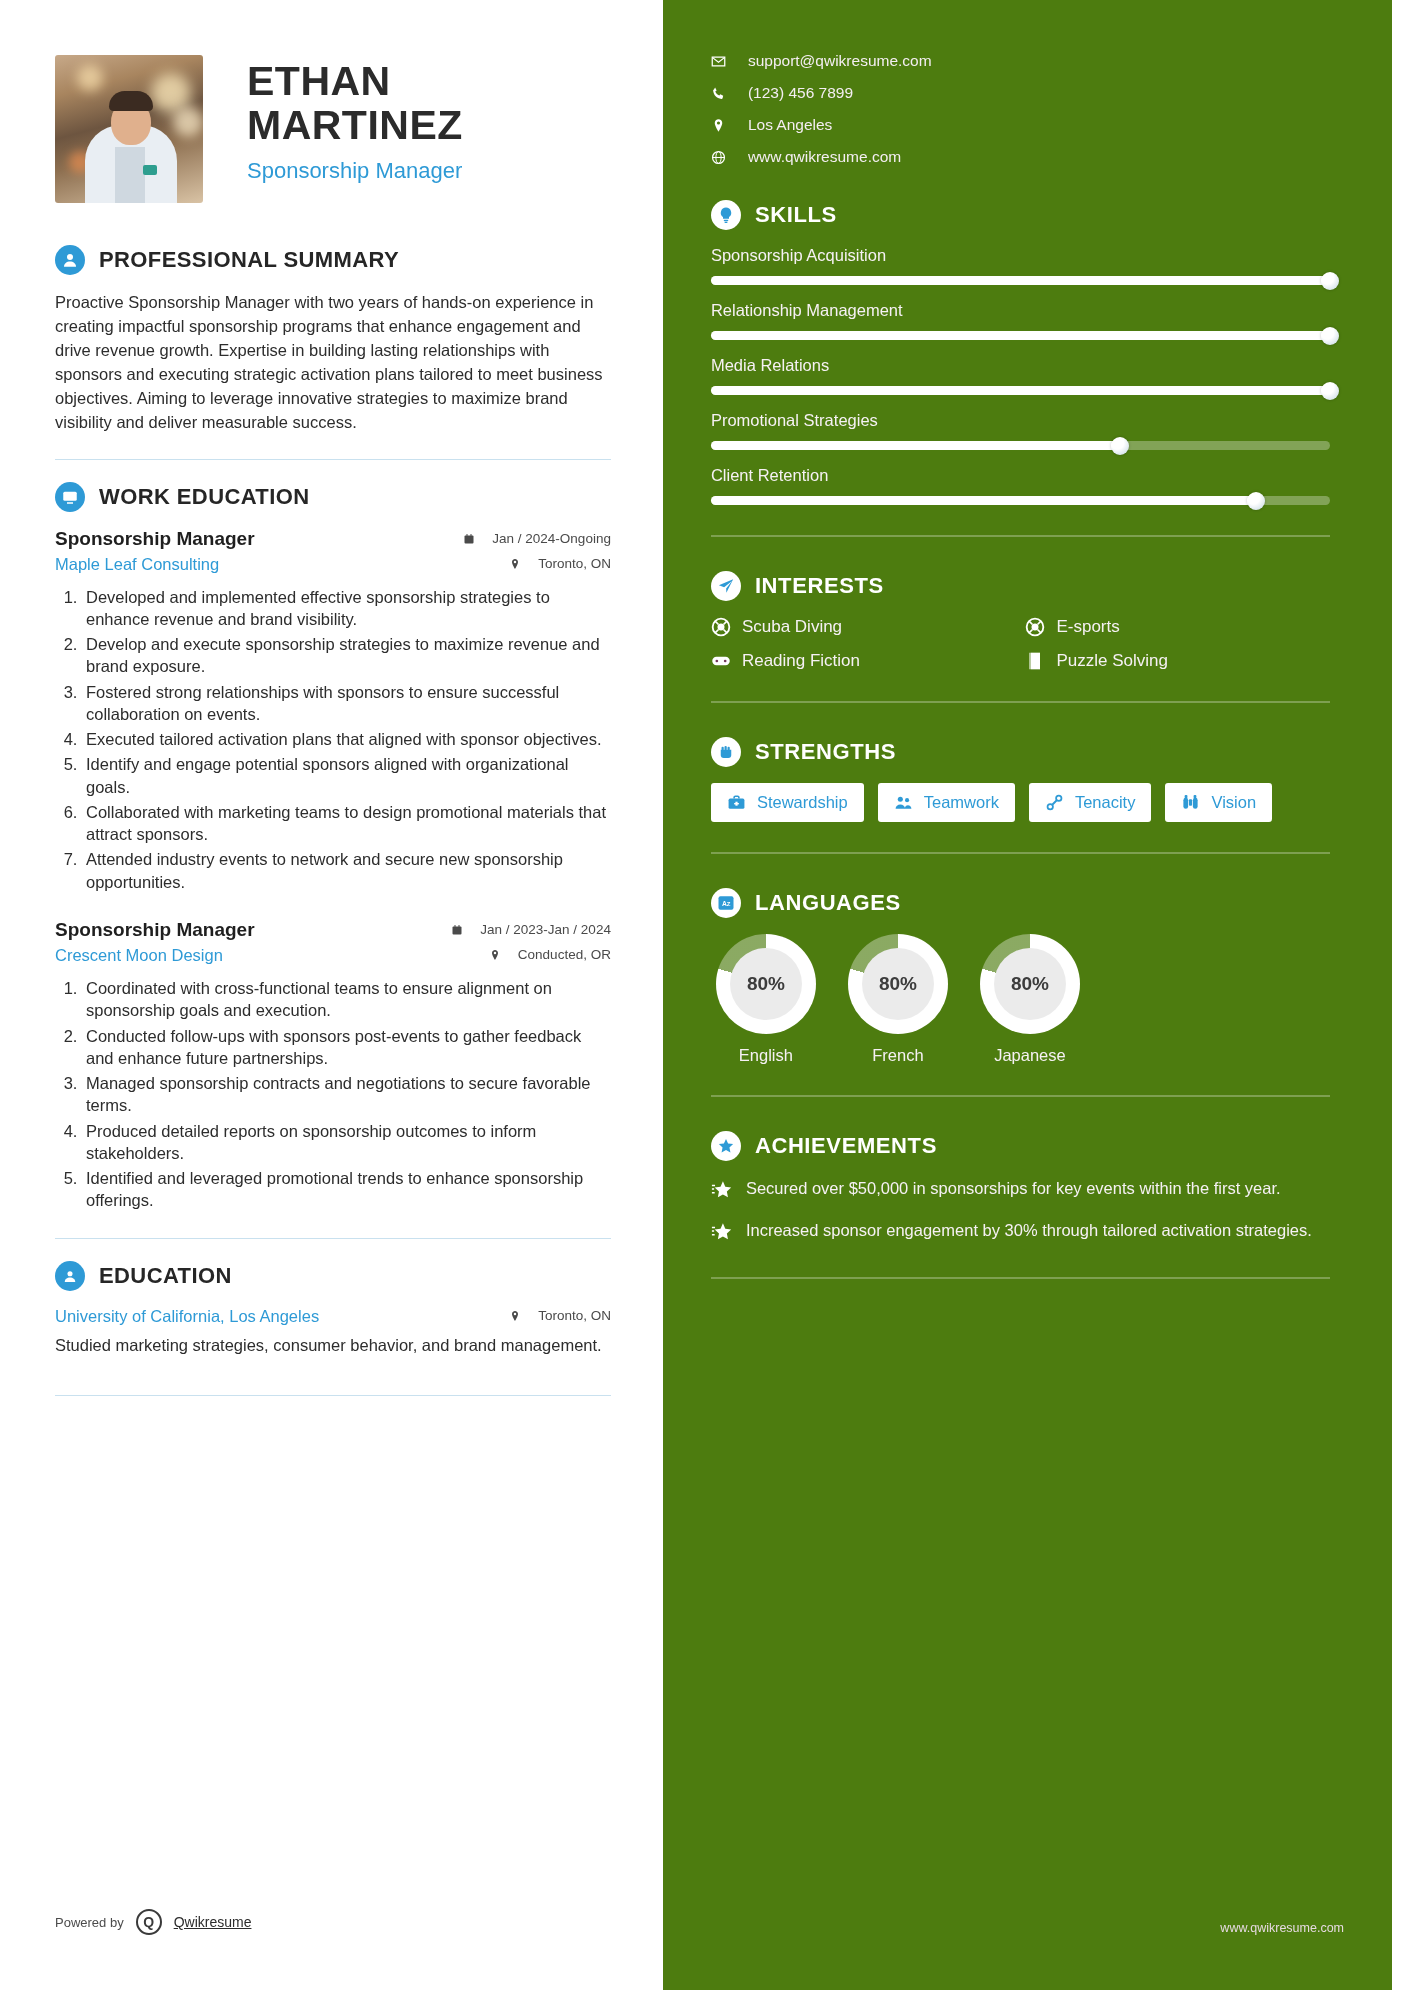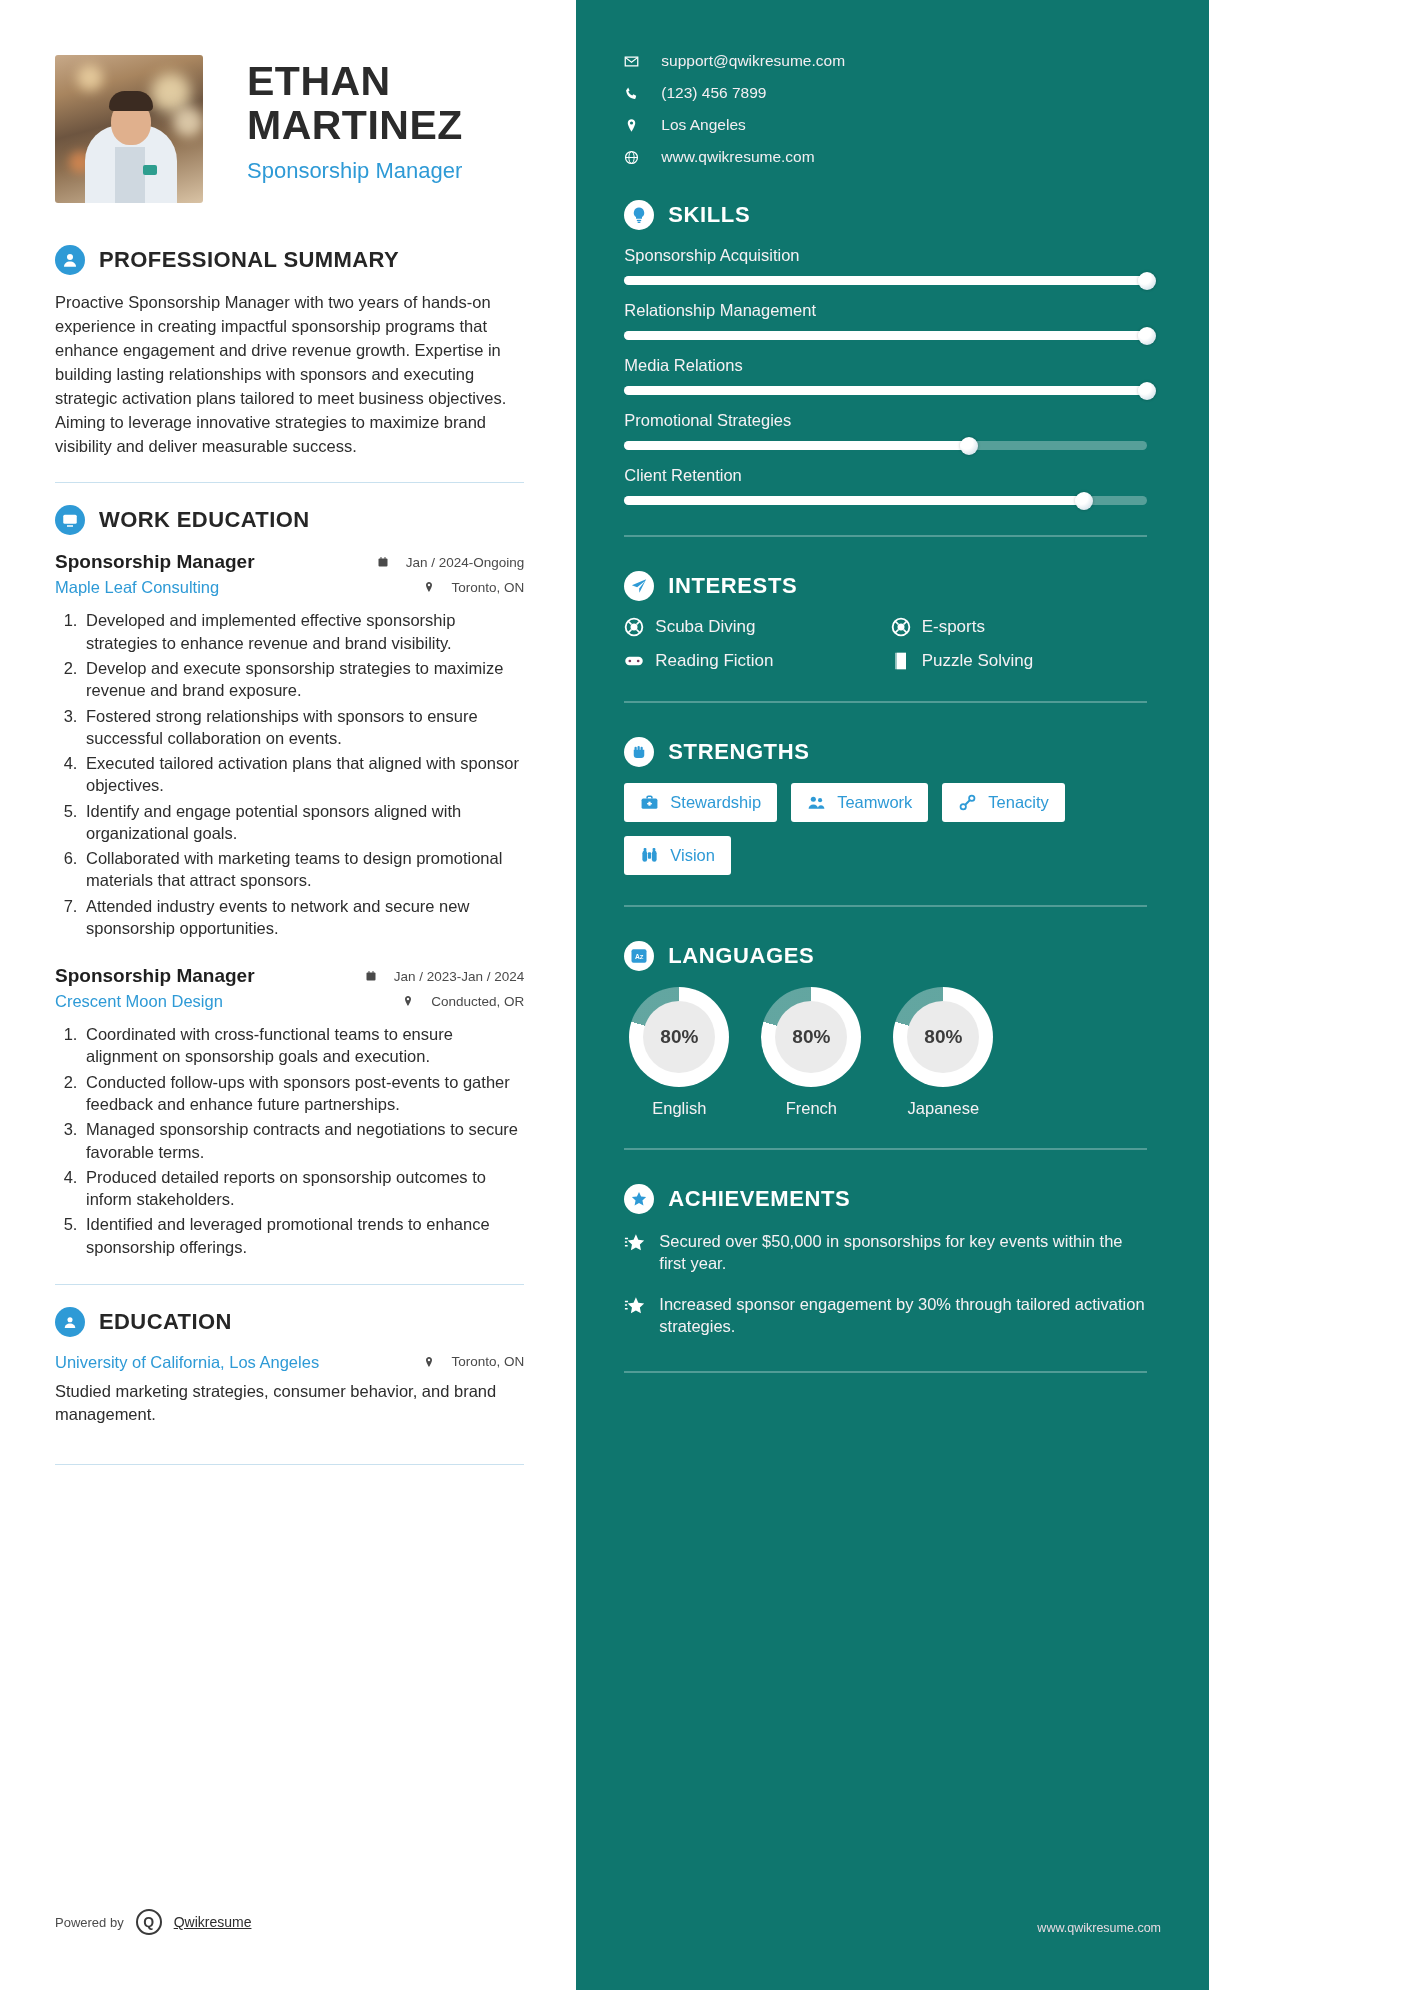--- a/index.html
+++ b/index.html
@@ -1,21 +1,21 @@
 <!DOCTYPE html>
 <html><head>
 <meta charset="utf-8">
 <style>
   * { box-sizing: border-box; margin: 0; padding: 0; }
   html, body {
     width: 1407px; height: 1990px;
     font-family: "Liberation Sans", sans-serif;
     background: #ffffff;
   }
-  .page { position: relative; width: 1209px; height: 1990px; display: flex; overflow: hidden; }
+  .page { position: relative; width: 1392px; height: 1990px; display: flex; overflow: hidden; }
 
   
   .left { width: 670px; height: 100%; background: #ffffff; padding: 55px 52px 0 55px; position: relative; }
 
   .header { display: flex; align-items: flex-start; gap: 44px; margin-bottom: 42px; }
   .photo {
     width: 148px; height: 148px; flex: none; border-radius: 3px; overflow: hidden;
     background: linear-gradient(165deg,#c7a989 0%,#a8855f 22%,#6d5540 45%,#8d6f50 62%,#d9c3a5 100%);
     position: relative;
   }
@@ -60,21 +60,21 @@
   ol.bullets li { font-size: 16.5px; line-height: 1.35; color: #2d2d2d; margin-bottom: 3px; padding-left: 4px; }
   .edu-desc { font-size: 16.5px; line-height: 1.4; color: #2d2d2d; margin-top: 8px; }
 
   .footer { position: absolute; left: 55px; bottom: 55px; display: flex; align-items: center; gap: 12px; }
   .footer-label { font-size: 13px; color: #4b4b4b; }
   .footer-logo { width: 26px; height: 26px; border-radius: 50%; border: 2px solid #3a3a3a; display:flex;align-items:center;justify-content:center;
                  font-size: 14px; font-weight: 700; color: #3a3a3a; }
   .footer-brand { font-size: 14px; color: #2b2b2b; text-decoration: underline; font-weight: 500; }
 
   
-  .right { width: 737px; height: 100%; background: #0f766e; padding: 52px 62px 0 48px; position: relative; color: #fff; }
+  .right { width: 737px; height: 100%; background: #4d7c0f; padding: 52px 62px 0 48px; position: relative; color: #fff; }
 
   .contact-item { display:flex; align-items:center; gap: 22px; margin-bottom: 14px; font-size: 15.5px; color: #f4eef2; }
   .contact-item svg { width: 15px; height: 15px; fill: #ffffff; flex: none; }
 
   .r-section { margin-top: 34px; }
   .r-head { display:flex; align-items:center; gap: 14px; margin-bottom: 16px; }
   .r-ico { width: 30px; height: 30px; border-radius: 50%; background:#ffffff; flex:none; display:flex;align-items:center;justify-content:center; }
   .r-ico svg { width: 18px; height: 18px; fill: #2e9ad6; }
   .r-title { font-size: 22px; font-weight: 700; letter-spacing: .6px; color:#fff; }
 

